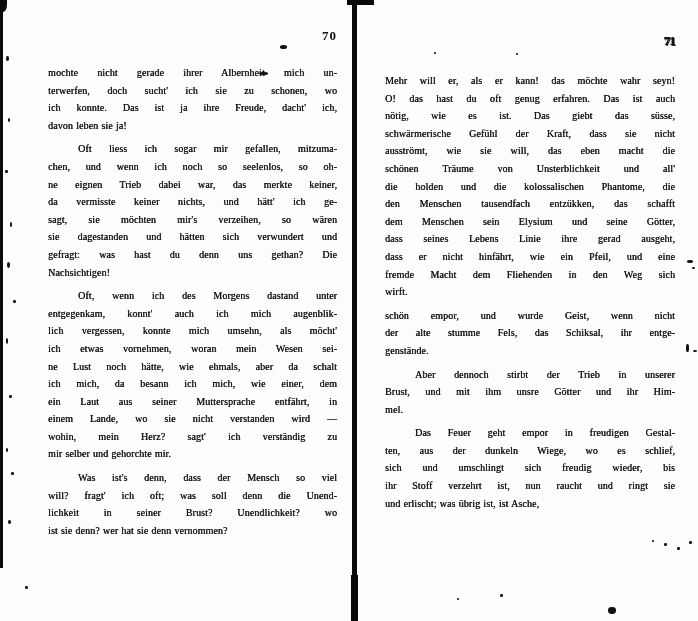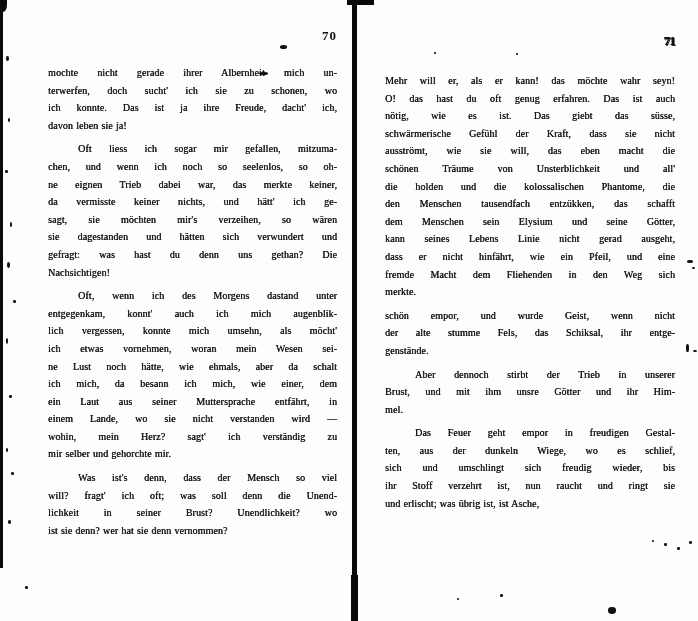--- a/index.html
+++ b/index.html
@@ -165,24 +165,24 @@
         <div class="para">
           <div class="line first">Mehr will er, als er kann! das möchte wahr seyn!</div>
           <div class="line">O! das hast du oft genug erfahren.  Das ist auch</div>
           <div class="line">nötig, wie es ist.  Das giebt das süsse,</div>
           <div class="line">schwärmerische Gefühl der Kraft, dass sie nicht</div>
           <div class="line">ausströmt, wie sie will, das eben macht die</div>
           <div class="line">schönen Träume von Unsterblichkeit und all'</div>
           <div class="line">die holden und die kolossalischen Phantome, die</div>
           <div class="line">den Menschen tausendfach entzükken, das schafft</div>
           <div class="line">dem Menschen sein Elysium und seine Götter,</div>
-          <div class="line">kann seines Lebens Linie nicht gerad ausgeht,</div>
+          <div class="line">dass seines Lebens Linie ihre gerad ausgeht,</div>
           <div class="line">dass er nicht hinfährt, wie ein Pfeil, und eine</div>
           <div class="line">fremde Macht dem Fliehenden in den Weg sich</div>
-          <div class="line final">merkte.</div>
+          <div class="line final">wirft.</div>
         </div>
         <div class="para indent">
           <div class="line">schön empor, und wurde Geist, wenn nicht</div>
           <div class="line">der alte stumme Fels, das Schiksal, ihr entge-</div>
           <div class="line final">genstände.</div>
         </div>
         <div class="para indent">
           <div class="line first">Aber dennoch stirbt der Trieb in unserer</div>
           <div class="line">Brust, und mit ihm unsre Götter und ihr Him-</div>
           <div class="line final">mel.</div>

